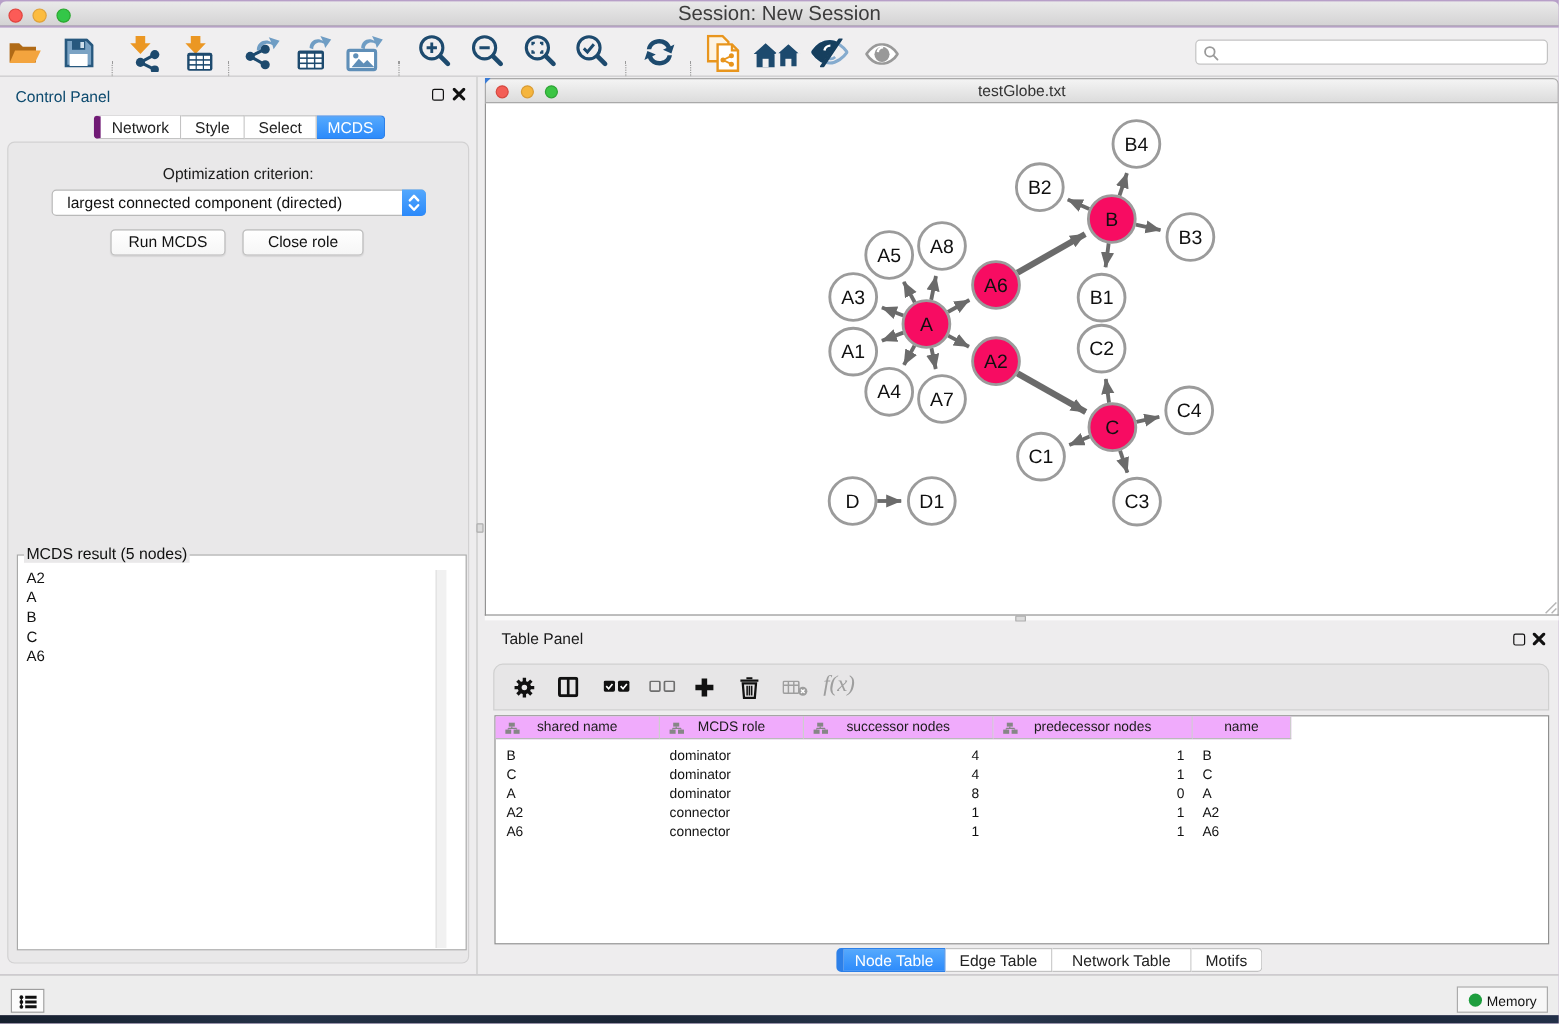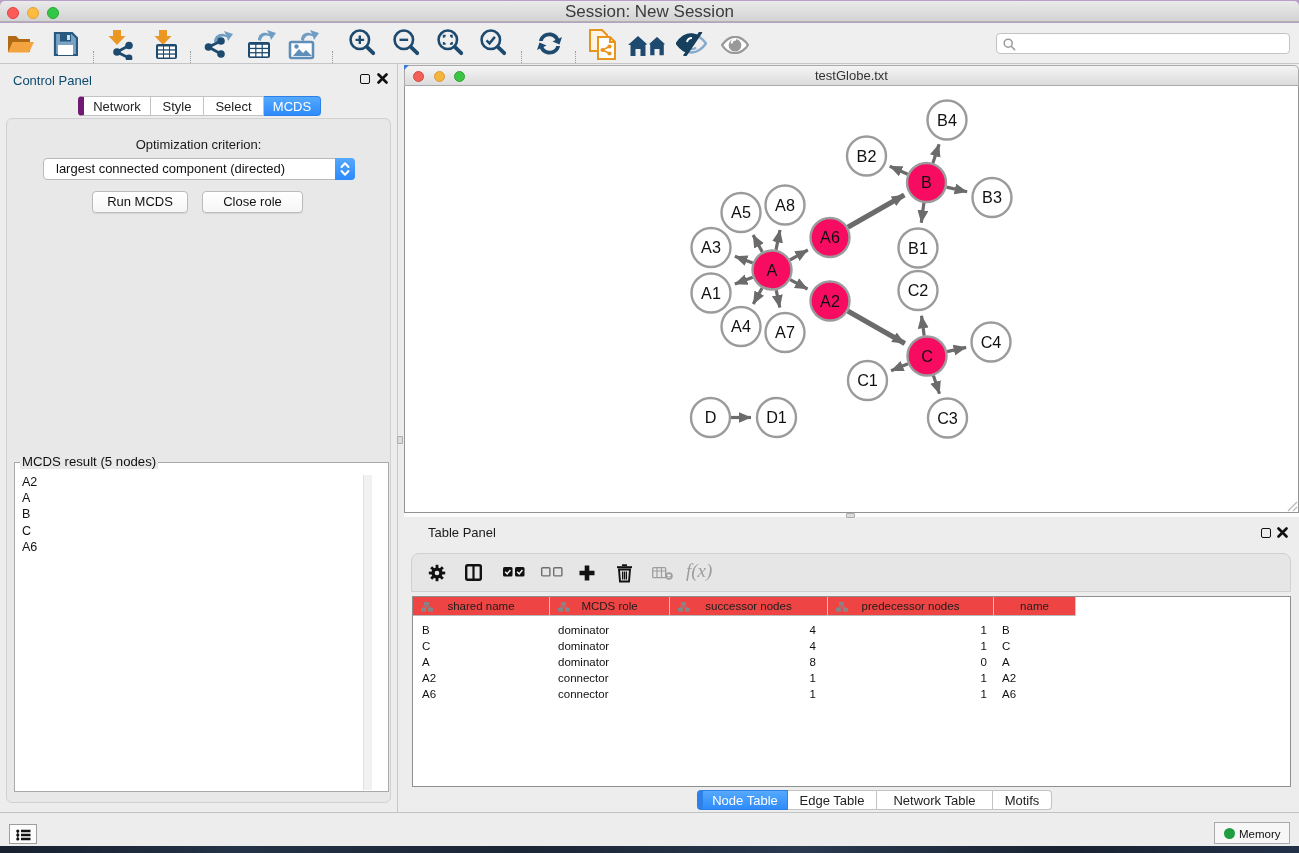--- a/index.html
+++ b/index.html
@@ -35,24 +35,24 @@
 #mcdslist { left:22px; top:474px; font-size:12.5px; color:#111; line-height:16.2px; }
 #mcdssb { left:363px; top:475px; width:9px; height:315px; background:#f1f1f1; border-left:1px solid #e0e0e0; }
 
 #vdiv { left:397px; top:64px; width:1px; height:748px; background:#c9c8c9; }
 
 #netwin { left:404px; top:65px; width:895px; height:416px; }
 #nettitle { left:0; top:0; width:895px; height:21px; background:linear-gradient(#f4f4f4,#dcdcdc); border:1px solid #a9a9a9; border-radius:5px 5px 0 0; }
 #nettitle .title { width:100%; text-align:center; font-size:13px; color:#333; line-height:20px; }
 #netbody { left:0; top:21px; width:895px; height:427px; background:#fff; border:1px solid #939393; border-top:none; }
 
-#tptitle { left:428px; top:525px; font-size:13px; color:#1b1b1b; }
+#tptitle { left:418px; top:525px; font-size:13px; color:#1b1b1b; }
 #tpcard { left:411px; top:553px; width:880px; height:39px; background:#e7e6e7; border:1px solid #d0d0d0; border-radius:8px 8px 0 0; }
 #tbl { left:412px; top:596px; width:879px; height:191px; background:#fff; border:1px solid #8f8f8f; font-size:11.5px; }
-.th { top:0; height:19px; background:#ef4444; border-bottom:1px solid #b9b9b9; border-right:1px solid #cdcdcd; color:#1c1c1c; text-align:center; line-height:18px; }
+.th { top:0; height:19px; background:#f0abfc; border-bottom:1px solid #b9b9b9; border-right:1px solid #cdcdcd; color:#1c1c1c; text-align:center; line-height:18px; }
 .td { color:#111; height:16px; line-height:16px; }
 
 #btabs { left:673px; top:790px; }
 
 #statusbar { left:0; top:812px; width:1299px; height:34px; background:#ededed; border-top:1px solid #c2c2c2; }
 #memlbtn { left:1214px; top:822px; width:76px; height:22px; background:#f7f7f7; border:1px solid #ababab; font-size:11.5px; color:#111; }
 #deskstrip { left:0; top:846px; width:1299px; height:7px; background:linear-gradient(90deg,#16202e,#243247 18%,#1a2535 40%,#2a3950 62%,#182231 82%,#223048); }
 svg { display:block; }
 </style>
 </head>

